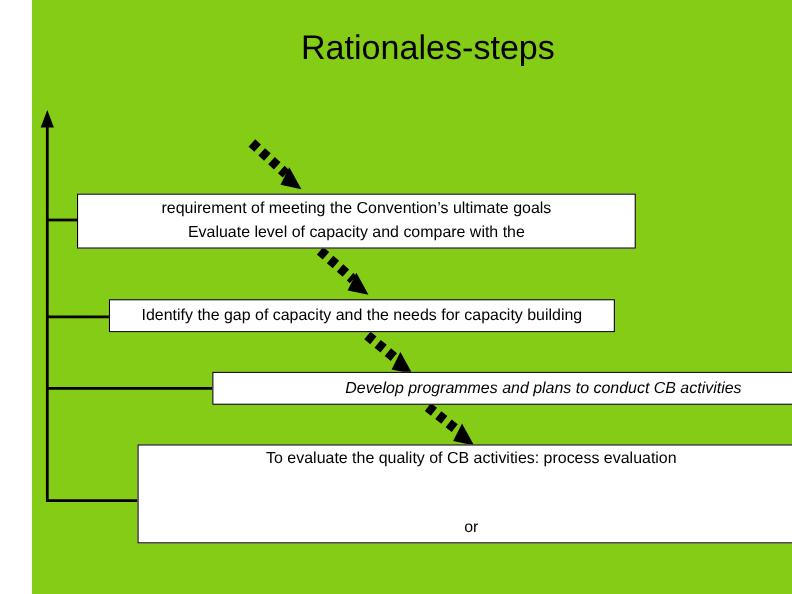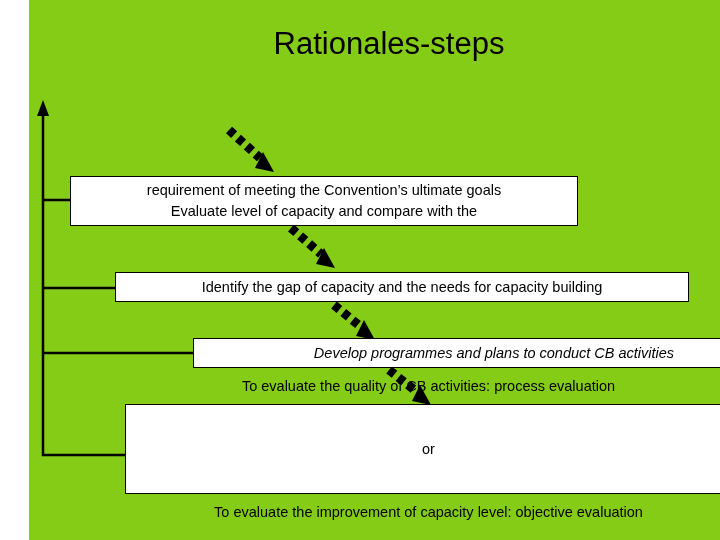--- a/index.html
+++ b/index.html
@@ -43,21 +43,21 @@
     align-items: center;
     justify-content: center;
     padding: 2px 6px;
     z-index: 3;
   }
   .box .line {
     white-space: nowrap;
   }
   #box1 { left: 30px;  top: 100px; width: 396px; height: 28px; }
   #box2 { left: 41px;  top: 176px; width: 508px; height: 50px; }
-  #box3 { left: 86px;  top: 272px; width: 574px; height: 30px; }
+  #box3 { left: 70px;  top: 272px; width: 460px; height: 30px; }
   #box4 { left: 164px; top: 338px; width: 602px; height: 30px; font-style: italic; }
   #box5 { left: 96px;  top: 404px; width: 607px; height: 90px; gap: 42px; }
 
   svg#wires {
     position: absolute;
     left: 0;
     top: 0;
     width: 720px;
     height: 540px;
     z-index: 1;
@@ -111,16 +111,15 @@
     <span class="line">Identify the gap of capacity and the needs for capacity building</span>
   </div>
 
   <div class="box" id="box4">
     <span class="line">Develop programmes and plans to conduct CB activities</span>
   </div>
 
   <div class="box" id="box5">
     <span class="line">To evaluate the quality of CB activities: process evaluation</span>
     <span class="line">or</span>
-    <span class="line">To evaluate the improvement of capacity level: objective evaluation</span>
   </div>
 
 </div>
 
 </body></html>

